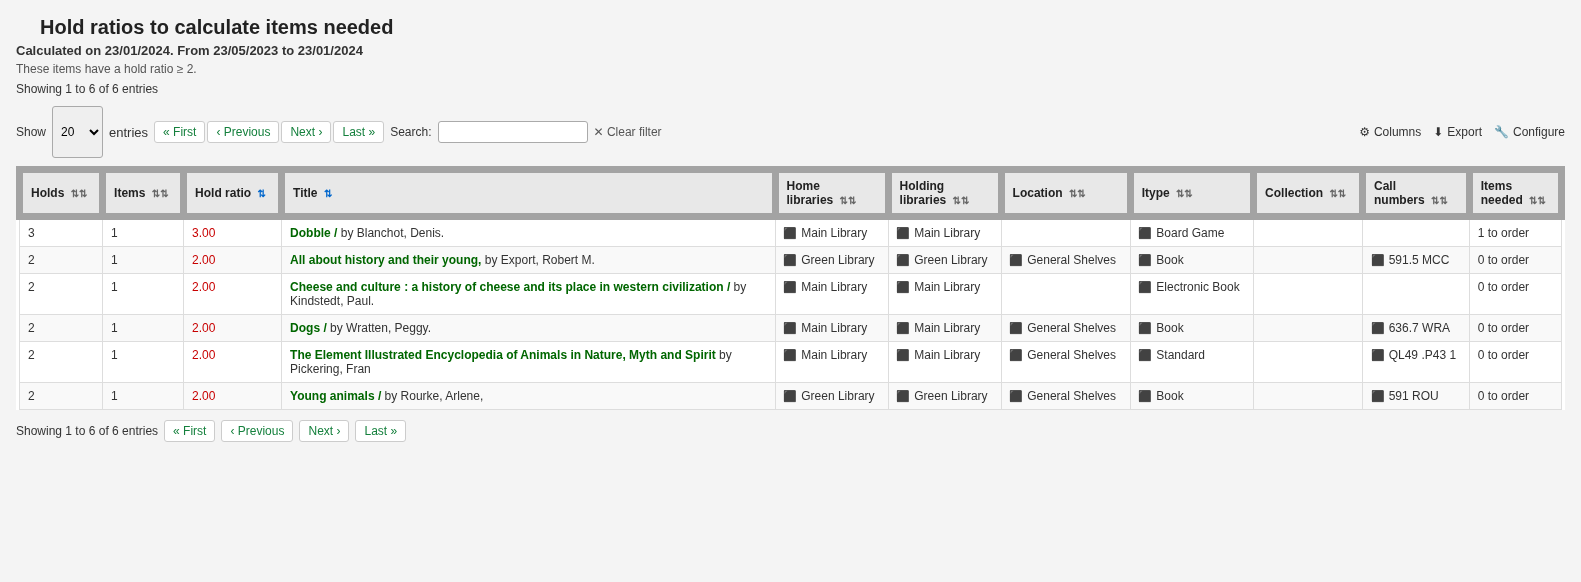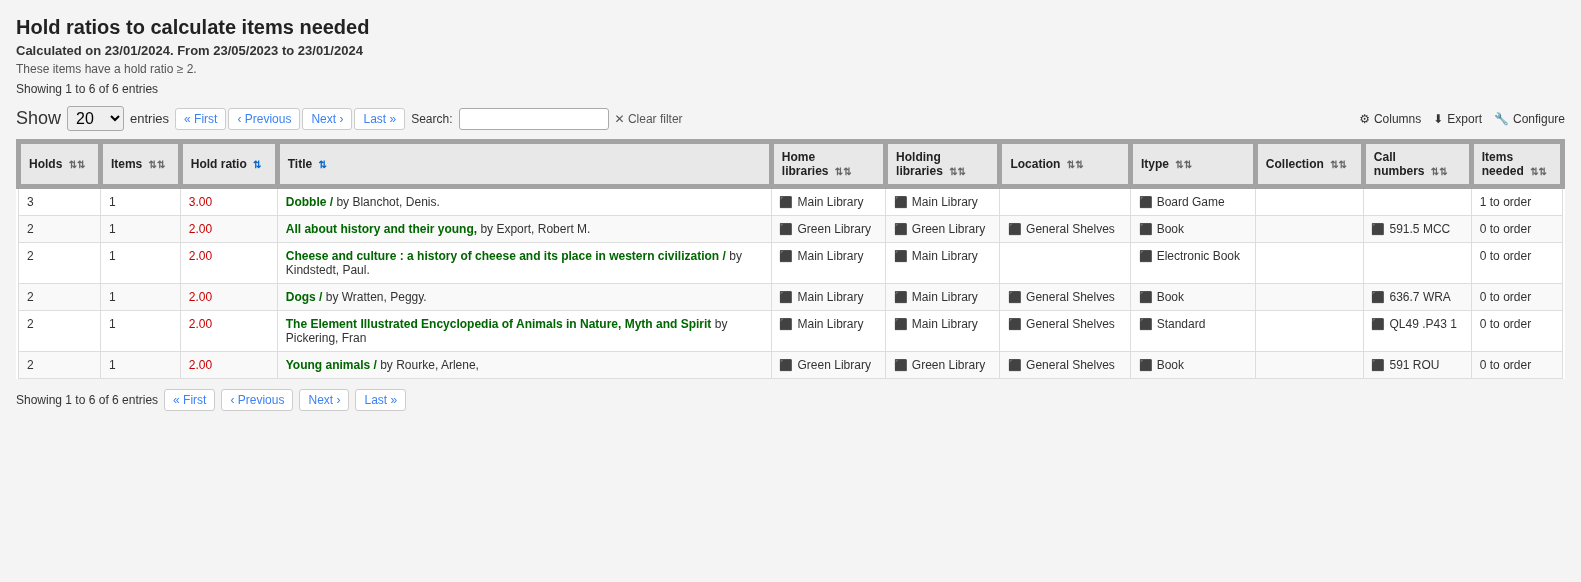--- a/index.html
+++ b/index.html
@@ -8,20 +8,21 @@
       font-size: 13px;
       background: #f4f4f4;
       color: #333;
       padding: 16px;
     }
     .page-title {
       font-size: 20px;
       font-weight: bold;
       color: #222;
       margin-bottom: 4px;
+      margin-left: 24px;
     }
     .subtitle {
       font-size: 13px;
       font-weight: bold;
       color: #333;
       margin-bottom: 4px;
     }
     .description {
       font-size: 12px;
       color: #555;
@@ -32,40 +33,40 @@
       color: #333;
       margin-bottom: 10px;
     }
     .toolbar {
       display: flex;
       align-items: center;
       gap: 6px;
       margin-bottom: 8px;
       flex-wrap: wrap;
     }
-    .toolbar label { font-size: 18px; }
+    .toolbar label { font-size: 12px; }
     .toolbar select {
-      font-size: 16px;
-      padding: 2px 4px;
+      font-size: 12px;
+      padding: 17px 4px;
       border: 1px solid #aaa;
       border-radius: 3px;
     }
     .toolbar-nav {
       display: flex;
       align-items: center;
       gap: 2px;
     }
     .toolbar-nav button, .nav-btn {
       font-size: 12px;
       padding: 3px 8px;
       border: 1px solid #ccc;
       background: #fff;
       cursor: pointer;
       border-radius: 3px;
-      color: #3b82f6;
+      color: #15803d;
     }
     .search-label { font-size: 12px; }
     .search-input {
       font-size: 12px;
       padding: 3px 6px;
       border: 1px solid #aaa;
       border-radius: 3px;
       width: 150px;
     }
     .clear-filter {
@@ -94,21 +95,21 @@
     table {
       width: 100%;
       border-collapse: collapse;
       background: #fff;
       font-size: 12px;
     }
     thead tr {
       background: #e8e8e8;
     }
     th {
-      border: 5px solid #a3a3a3;
+      border: 7px solid #a3a3a3;
       padding: 6px 8px;
       text-align: left;
       font-weight: bold;
       white-space: nowrap;
       vertical-align: middle;
       color: #222;
     }
     th.sortable {
       cursor: pointer;
       user-select: none;

